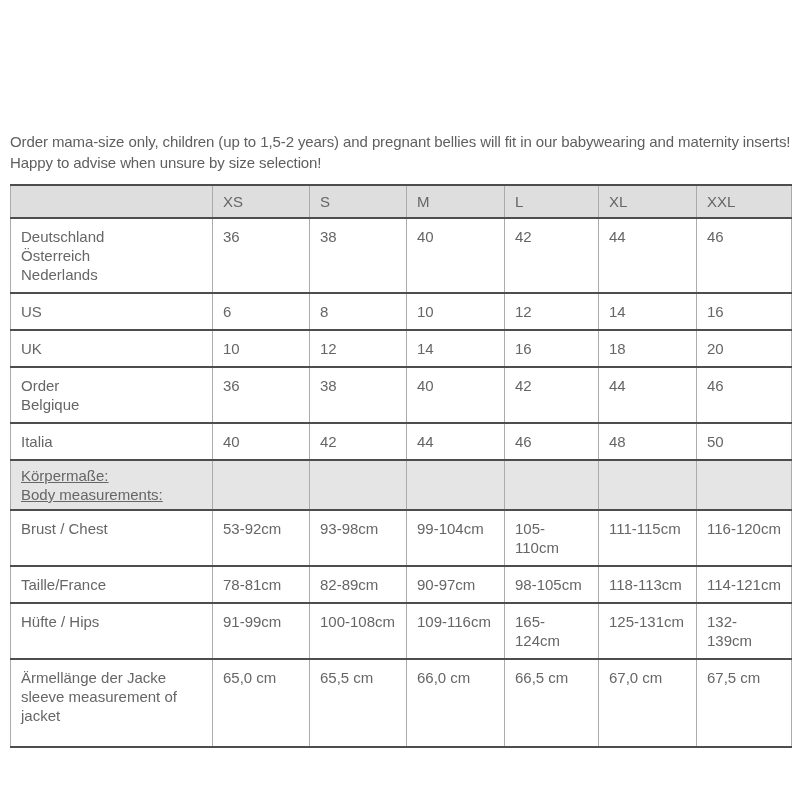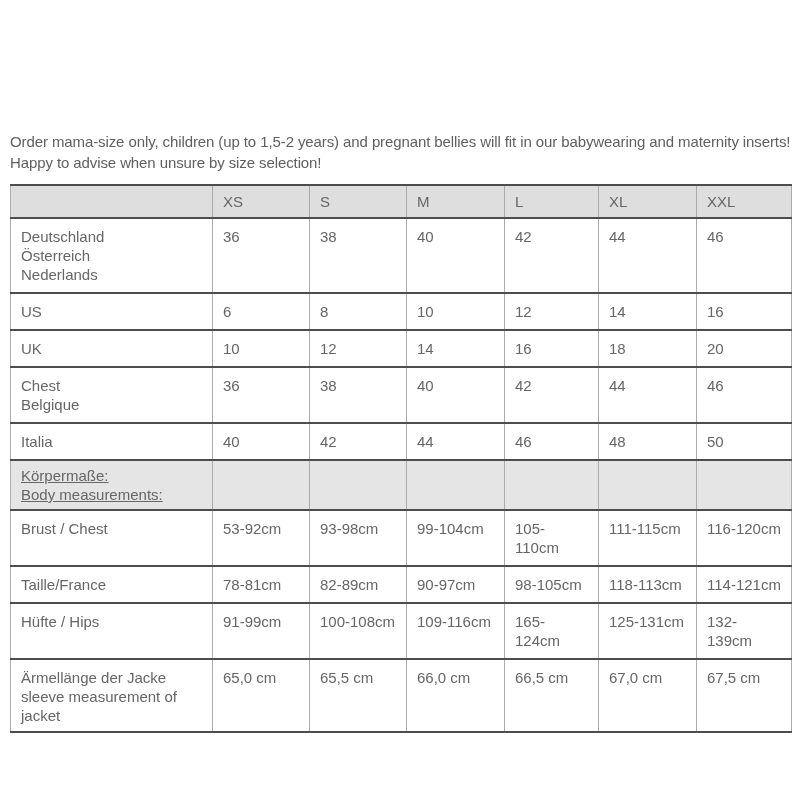--- a/index.html
+++ b/index.html
@@ -47,21 +47,21 @@
   .size-table thead th {
     background: #dedede;
     padding: 6px 10px;
   }
   .size-table tr.section td {
     background: #e5e5e5;
     padding: 5px 10px;
     text-decoration: underline;
   }
   .size-table tr.row-sleeve td {
-    padding-bottom: 6px;
+    padding-bottom: 21px;
   }
 </style>
 </head>
 <body>
 
 <div class="page">
 
   <p class="intro">Order mama-size only, children (up to 1,5-2 years) and pregnant bellies will fit in our babywearing and maternity inserts! Happy to advise when unsure by size selection!</p>
 
   <table class="size-table">
@@ -109,21 +109,21 @@
       <tr>
         <td>UK</td>
         <td>10</td>
         <td>12</td>
         <td>14</td>
         <td>16</td>
         <td>18</td>
         <td>20</td>
       </tr>
       <tr>
-        <td>Chest
+        <td>Order
 Belgique</td>
         <td>36</td>
         <td>38</td>
         <td>40</td>
         <td>42</td>
         <td>44</td>
         <td>46</td>
       </tr>
       <tr>
         <td>Italia</td>

